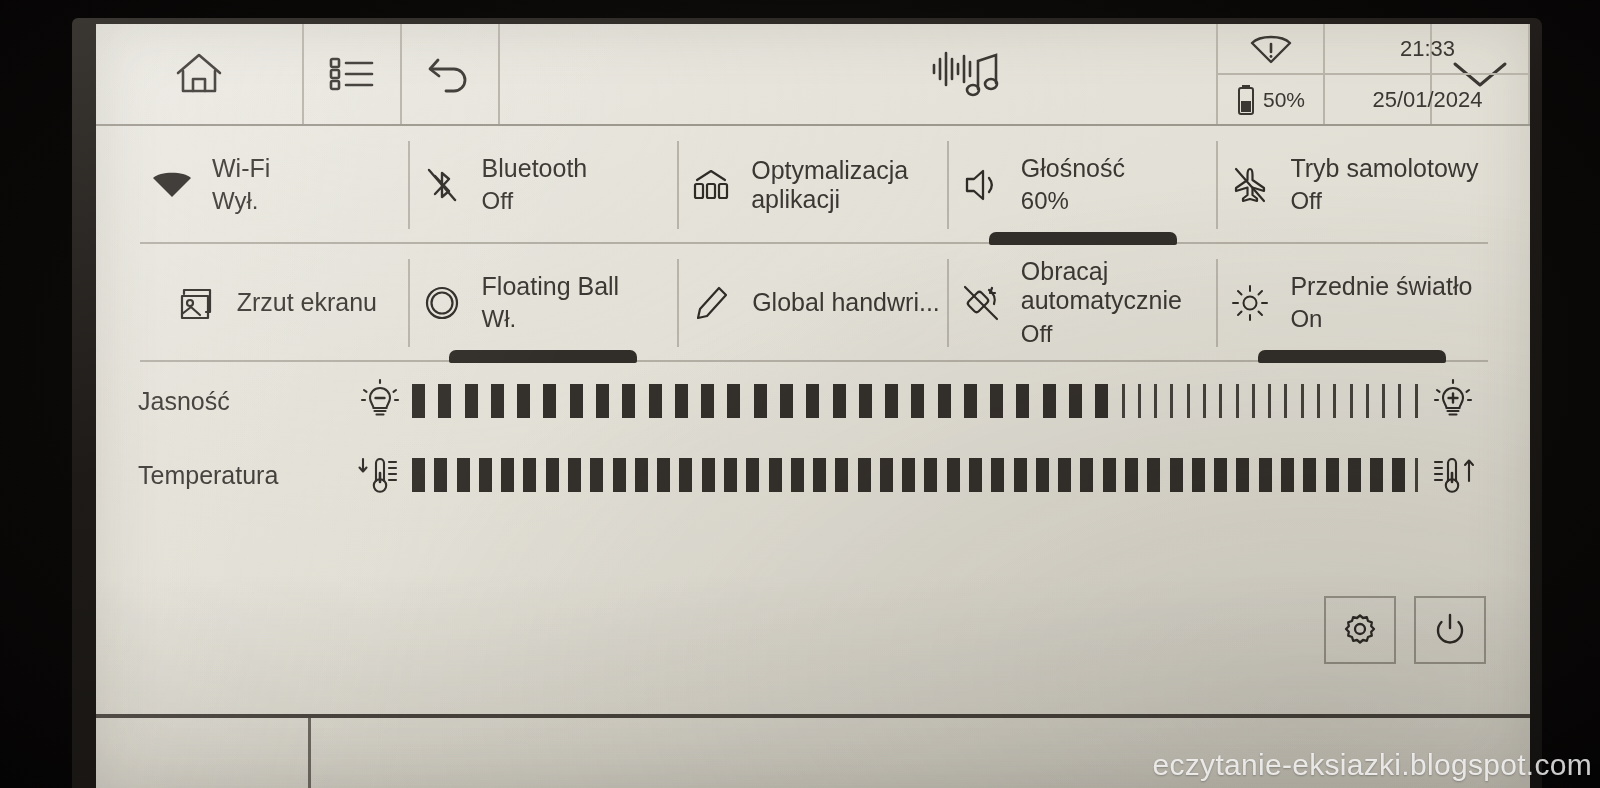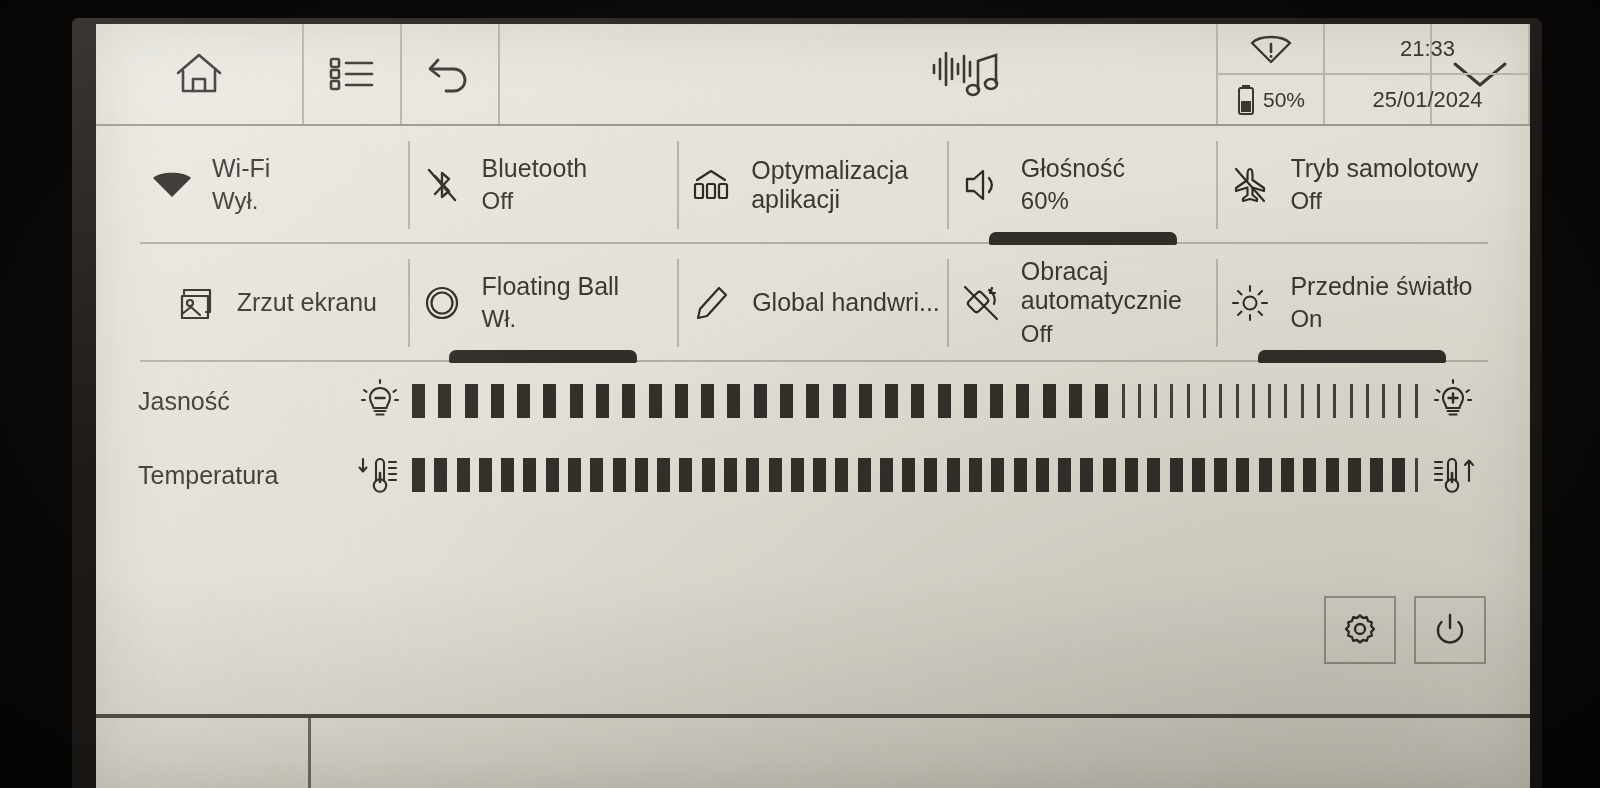--- a/index.html
+++ b/index.html
@@ -587,13 +587,14 @@
     <div class="bottomdiv"></div>
     <div class="bottompanel">
       <div class="bp-left">
         
       </div>
       <div class="bp-right"></div>
     </div>
 
   </div>
 
+  <div class="watermark">eczytanie-eksiazki.blogspot.com</div>
 </div>
 
 </body></html>

